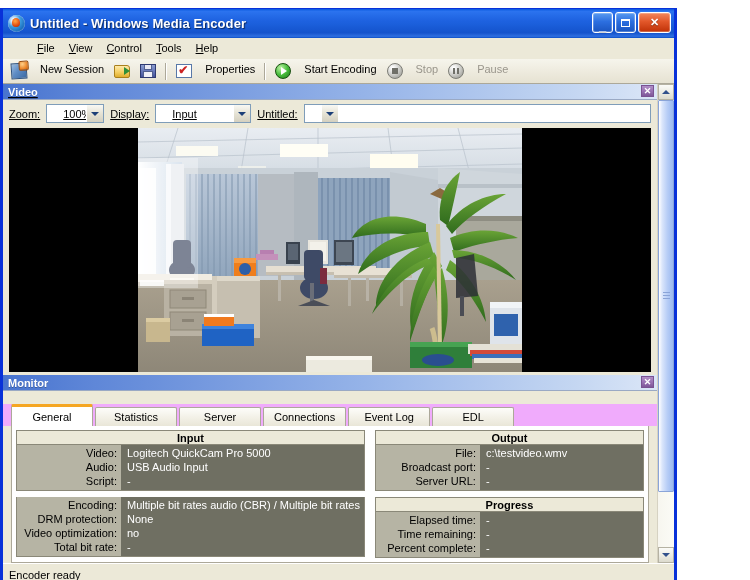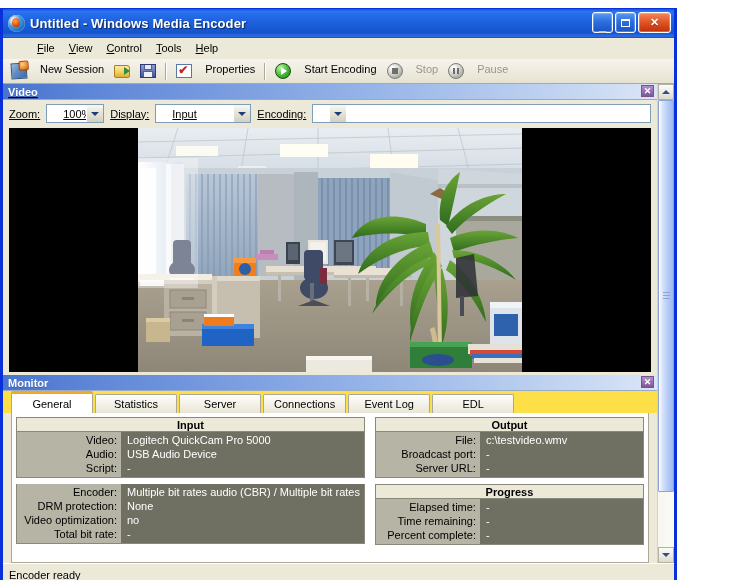--- a/index.html
+++ b/index.html
@@ -279,22 +279,22 @@
   }
 
   
   .monitor-pane {
     flex: 1 1 auto; display: flex; flex-direction: column;
     overflow: hidden; margin-top: 3px;
   }
   .tabs {
     height: 22px; flex: 0 0 22px;
     display: flex; align-items: flex-end;
-    padding-left: 8px; margin-top: 0;
-    background: #fde047;
+    padding-left: 8px; margin-top: 13px;
+    background: #f0abfc;
   }
   .tab {
     height: 19px; box-sizing: border-box;
     border: 1px solid #aca899;
     border-bottom: none;
     background: linear-gradient(to bottom, #fdfdfa 0%, #f2f0e6 55%, #e9e6d8 100%);
     display: flex; align-items: center; justify-content: center;
     font-size: 11px; color: #000;
     margin-right: 2px;
     border-radius: 2px 2px 0 0;
@@ -484,21 +484,21 @@
                 <i></i>
               </span>
           </div>
           <span class="lbl">Display:</span>
           <div class="combo" id="display-combo">
             <span class="val">Input</span>
             <span class="arrow">
                 <i></i>
               </span>
           </div>
-          <span class="lbl">Encoding:</span>
+          <span class="lbl">Untitled:</span>
           <div class="combo" id="preview-combo">
             <span class="arrow">
                 <i></i>
               </span>
           </div>
         </div>
         <div class="video-stage">
           <div class="video-frame">
             <svg width="384" height="244" viewBox="0 0 384 244" preserveAspectRatio="none">
               <defs>
@@ -723,21 +723,21 @@
             <div class="sect">
               <div class="sect-hdr">Input</div>
               <div class="sect-body">
                 <div class="sect-keys">
                   <div>Video:</div>
                   <div>Audio:</div>
                   <div>Script:</div>
                 </div>
                 <div class="sect-vals">
                   <div>Logitech QuickCam Pro 5000</div>
-                  <div>USB Audio Device</div>
+                  <div>USB Audio Input</div>
                   <div>-</div>
                 </div>
               </div>
             </div>
 
             <div class="sect">
               <div class="sect-hdr">Output</div>
               <div class="sect-body">
                 <div class="sect-keys">
                   <div>File:</div>
@@ -748,21 +748,21 @@
                   <div>c:\testvideo.wmv</div>
                   <div>-</div>
                   <div>-</div>
                 </div>
               </div>
             </div>
 
             <div class="sect">
               <div class="sect-body">
                 <div class="sect-keys">
-                  <div>Encoder:</div>
+                  <div>Encoding:</div>
                   <div>DRM protection:</div>
                   <div>Video optimization:</div>
                   <div>Total bit rate:</div>
                 </div>
                 <div class="sect-vals">
                   <div>Multiple bit rates audio (CBR) / Multiple bit rates</div>
                   <div>None</div>
                   <div>no</div>
                   <div>-</div>
                 </div>

